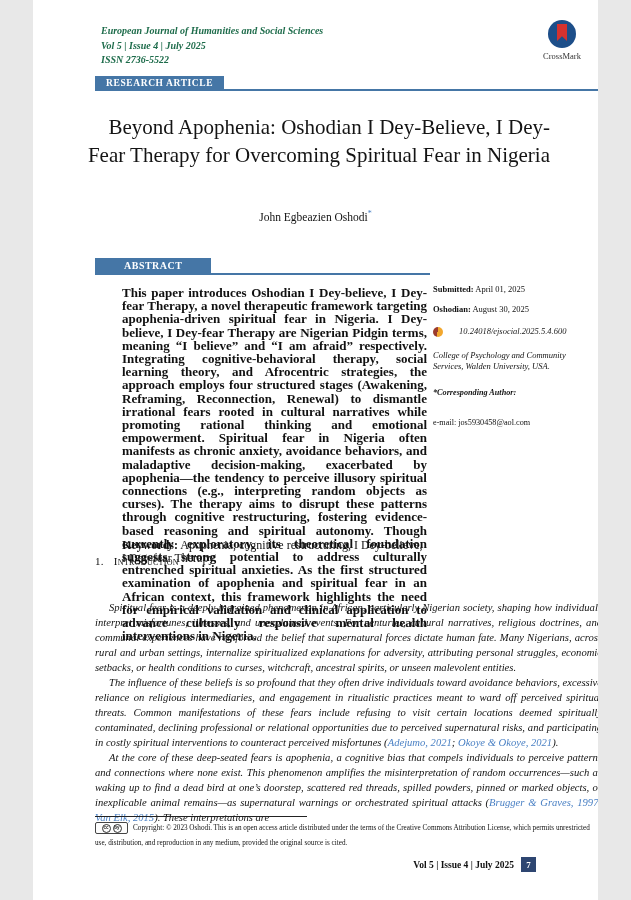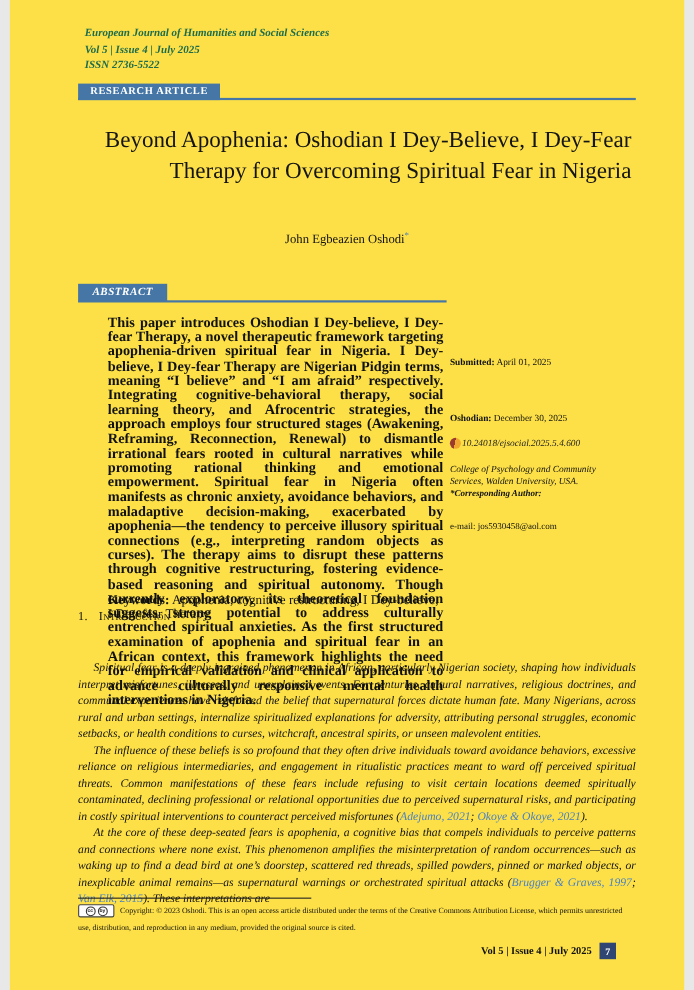--- a/index.html
+++ b/index.html
@@ -1,19 +1,19 @@
 <!DOCTYPE html>
 <html><head>
 <meta charset="utf-8">
 <style>
   * { box-sizing: border-box; }
   html,body { margin:0; padding:0; background:#e8e8e8; }
   .page {
-    position:relative; width:613px; height:900px; margin:0 auto;
-    background:#fde047; font-family:"Liberation Serif", serif; color:#111;
+    position:relative; width:565px; height:900px; margin:0 auto;
+    background:#ffffff; font-family:"Liberation Serif", serif; color:#111;
     overflow:hidden;
   }
   
   .masthead {
     position:absolute; left:68px; top:24px;
     color:#1e6c4b; font-weight:bold; font-style:italic;
     font-size:10px; line-height:14.5px;
   }
   .crossmark { position:absolute; left:497px; top:20px; width:64px; text-align:center; cursor:pointer; }
   .cm-circle {
@@ -33,38 +33,38 @@
   
   .article-title {
     position:absolute; left:48px; right:48px; top:114px; margin:0;
     text-align:right; font-size:21px; line-height:27.5px; font-weight:normal; color:#141414;
   }
   .author-line { position:absolute; left:0; right:0; top:209px; text-align:center; font-size:11.5px; }
   .author-mark { color:#4a80c4; font-size:8px; vertical-align:super; cursor:pointer; }
   
   .abstract-badge {
     position:absolute; left:62px; top:258px; background:#4576a6; color:#fff;
-    font-weight:bold; font-style:italic; font-size:10px; letter-spacing:.5px; padding:2px 13px 3px;
+    font-weight:bold; font-size:10px; letter-spacing:.5px; padding:2px 29px 3px;
   }
   .abstract-rule { position:absolute; left:62px; top:273px; width:335px; height:2px; background:#4576a6; }
   .abstract-text {
     position:absolute; left:89px; top:286px; width:305px;
     font-weight:bold; font-size:13px; line-height:13.2px; text-align:justify;
   }
   .keywords { position:absolute; left:89px; top:539px; width:305px; font-size:12px; line-height:13px; }
   
   .sidebar { position:absolute; left:400px; top:284px; width:172px; font-size:8.5px; line-height:11px; }
-  .sb-row { margin-bottom:9px;margin-top:40px; }
-  .sb-doi { margin-top:11px; margin-bottom:13px; font-style:italic; display:flex; align-items:center; gap:1px; }
+  .sb-row { margin-bottom:9px; }
+  .sb-doi { margin-top:11px; margin-bottom:13px; font-style:italic; display:flex; align-items:center; gap:16px; }
   .doi-icon {
     display:inline-block; width:10px; height:10px; border-radius:50%;
     background:linear-gradient(100deg,#9b3b2e 46%,#f2a72e 46%); flex:0 0 auto;
   }
   .doi-text { cursor:pointer; color:#222; }
-  .sb-affil { font-style:italic; width:165px; }
+  .sb-affil { font-style:italic; margin-bottom:15px; width:165px; }
   .sb-corr { font-weight:bold; font-style:italic; font-size:8.2px; }
   .sb-email { font-size:8.2px; margin-top:19px; }
   
   .intro-heading {
     position:absolute; left:62px; top:555px; width:507px; text-align:left;
     font-size:11px; font-variant:small-caps; letter-spacing:.3px;
   }
   .intro-heading .hnum { margin-right:10px; }
   .body-text {
     position:absolute; left:62px; top:600px; width:507px;
@@ -101,20 +101,26 @@
 <body>
 
 <div class="page">
 
   <div class="masthead">
     <div>European Journal of Humanities and Social Sciences</div>
     <div>Vol 5 | Issue 4 | July 2025</div>
     <div>ISSN 2736-5522</div>
   </div>
 
+  <div class="crossmark">
+    <div class="cm-circle">
+      <div class="cm-ribbon"></div>
+    </div>
+    <div class="cm-label">CrossMark</div>
+  </div>
 
   <div class="badge">RESEARCH ARTICLE</div>
   <div class="header-rule"></div>
 
   <h1 class="article-title">Beyond Apophenia: Oshodian I Dey-Believe, I Dey-Fear Therapy for Overcoming Spiritual Fear in Nigeria</h1>
   <div class="author-line">
     <span>John Egbeazien Oshodi</span><span class="author-mark">*</span>
   </div>
 
   <div class="abstract-badge">ABSTRACT</div>
@@ -122,21 +128,21 @@
   <div class="abstract-text">This paper introduces Oshodian I Dey-believe, I Dey-fear Therapy, a novel therapeutic framework targeting apophenia-driven spiritual fear in Nigeria. I Dey-believe, I Dey-fear Therapy are Nigerian Pidgin terms, meaning “I believe” and “I am afraid” respectively. Integrating cognitive-behavioral therapy, social learning theory, and Afrocentric strategies, the approach employs four structured stages (Awakening, Reframing, Reconnection, Renewal) to dismantle irrational fears rooted in cultural narratives while promoting rational thinking and emotional empowerment. Spiritual fear in Nigeria often manifests as chronic anxiety, avoidance behaviors, and maladaptive decision-making, exacerbated by apophenia—the tendency to perceive illusory spiritual connections (e.g., interpreting random objects as curses). The therapy aims to disrupt these patterns through cognitive restructuring, fostering evidence-based reasoning and spiritual autonomy. Though currently exploratory, its theoretical foundation suggests strong potential to address culturally entrenched spiritual anxieties. As the first structured examination of apophenia and spiritual fear in an African context, this framework highlights the need for empirical validation and clinical application to advance culturally responsive mental health interventions in Nigeria.</div>
   <div class="keywords">
     <b>Keywords:</b><span> Apophenia, cognitive restructuring, I Dey-believe, I Dey-fear Therapy.</span>
   </div>
 
   <aside class="sidebar">
     <div class="sb-row">
       <b>Submitted:</b><span> April 01, 2025</span>
     </div>
     <div class="sb-row">
-      <b>Oshodian:</b><span> December 30, 2025</span>
+      <b>Oshodian:</b><span> August 30, 2025</span>
     </div>
     <div class="sb-doi">
       <span class="doi-icon"></span>
       <span class="doi-text">10.24018/ejsocial.2025.5.4.600</span>
     </div>
     <div class="sb-affil">College of Psychology and Community Services, Walden University, USA.</div>
     <div class="sb-corr">*Corresponding Author:</div>
     <div class="sb-email">e-mail: jos5930458@aol.com</div>
   </aside>
 

